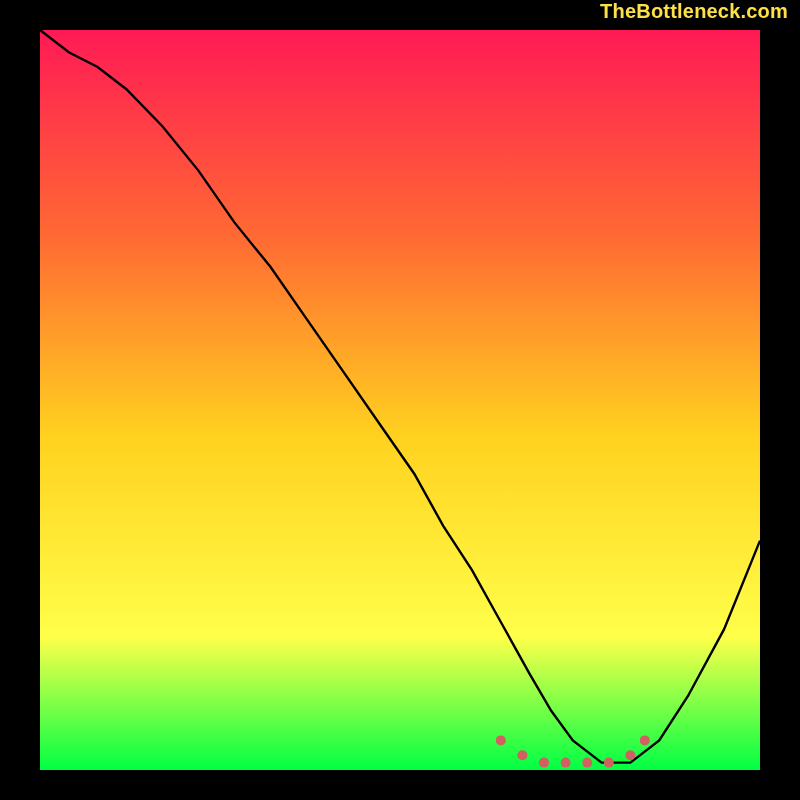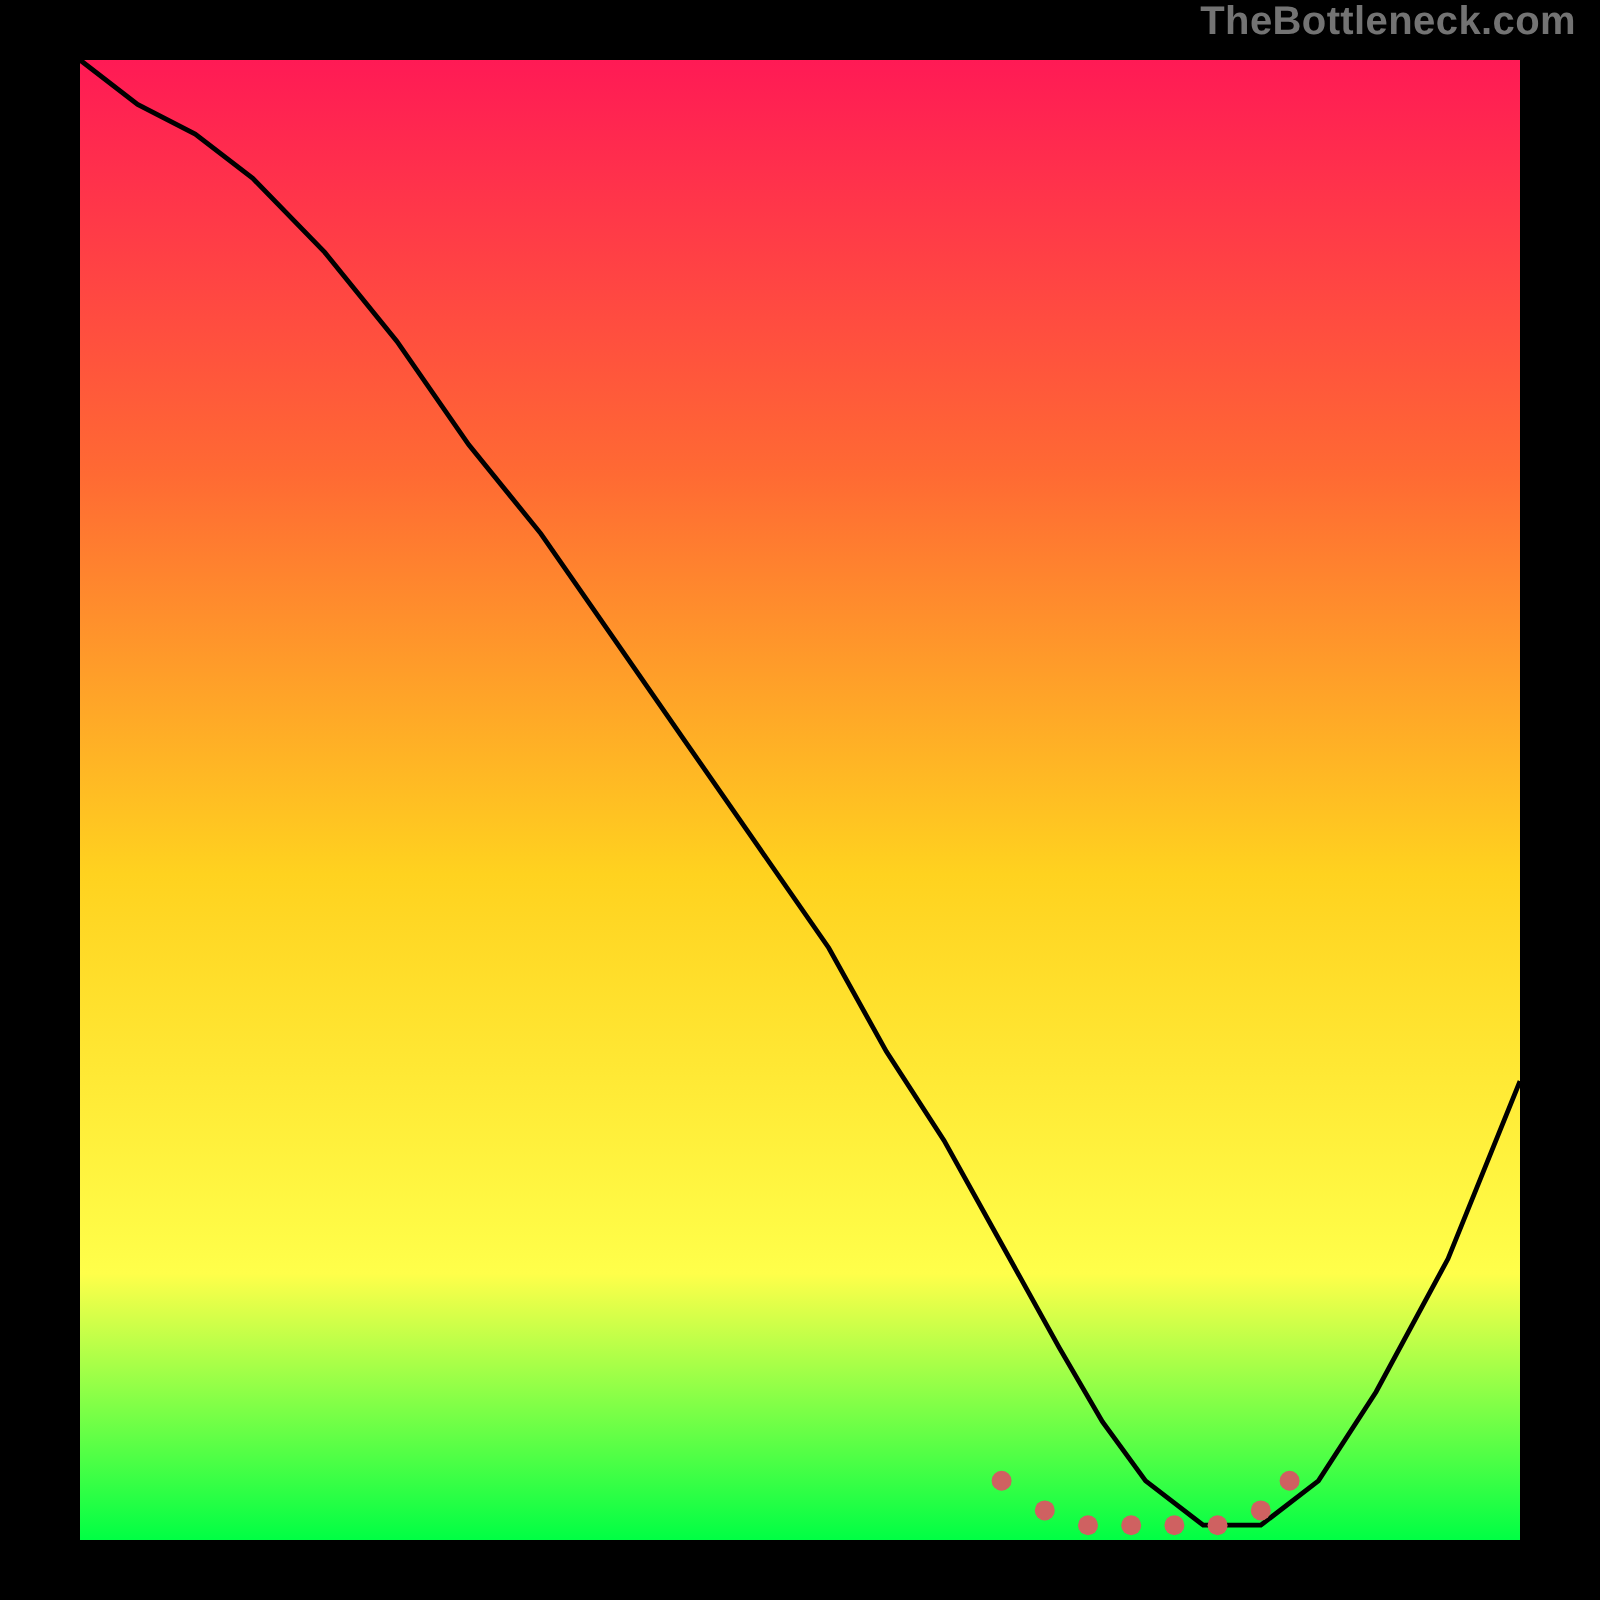--- a/index.html
+++ b/index.html
@@ -1,18 +1,18 @@
 <!DOCTYPE html>
 <html><head>
 <meta charset="utf-8">
 <style>
   html,body{margin:0;padding:0;width:800px;height:800px;background:#000;overflow:hidden;}
   .wrap{position:relative;width:800px;height:800px;}
   svg{display:block;}
-  .watermark{position:absolute;top:0;right:12px;font:700 20px Arial,Helvetica,sans-serif;color:#737373;letter-spacing:.2px;}
+  .watermark{position:absolute;top:0;right:12px;font:700 20px Arial,Helvetica,sans-serif;color:#fde047;letter-spacing:.2px;}
 </style>
 </head>
 <body>
 
 <div class="wrap">
   <div class="watermark">TheBottleneck.com</div>
   <svg width="800" height="800" viewBox="0 0 800 800">
     <defs>
       <linearGradient id="bg" x1="0" y1="0" x2="0" y2="1">
         <stop id="g0" offset="0%" stop-color="#ff1a55"></stop>

